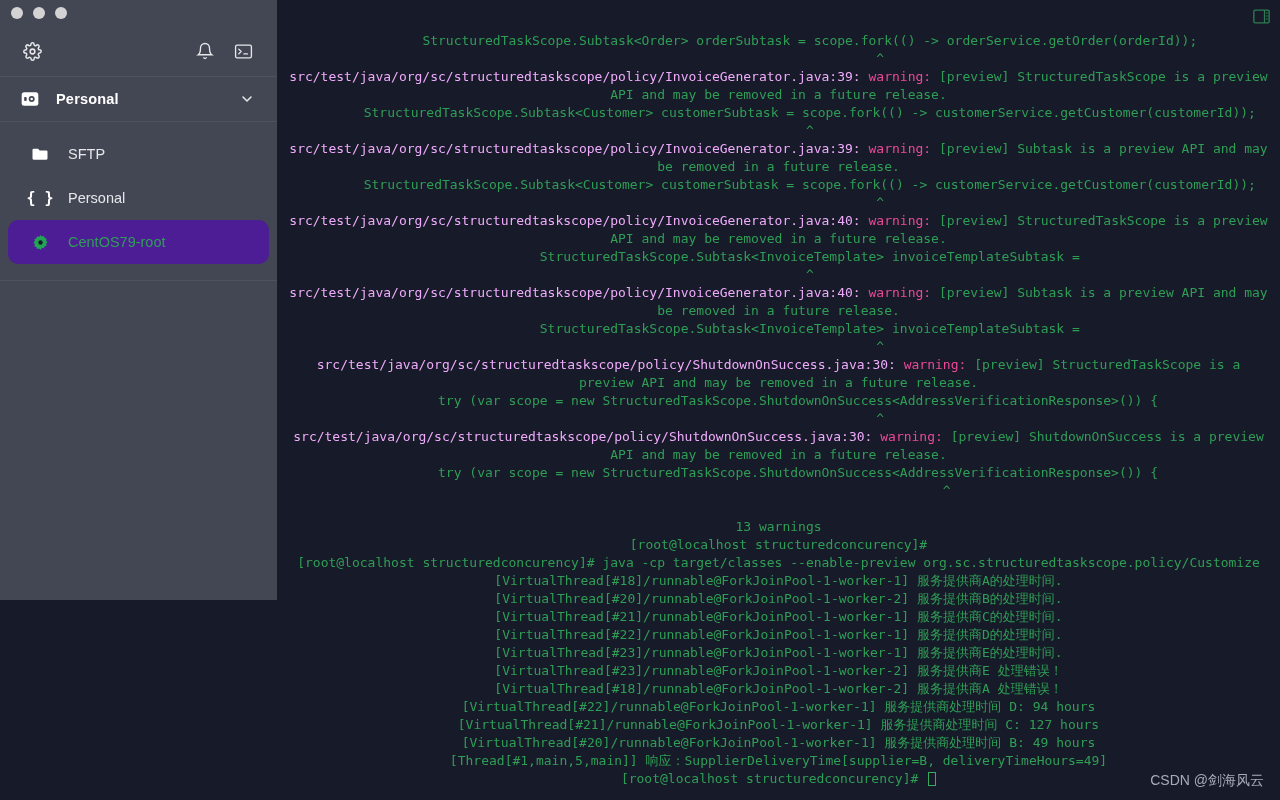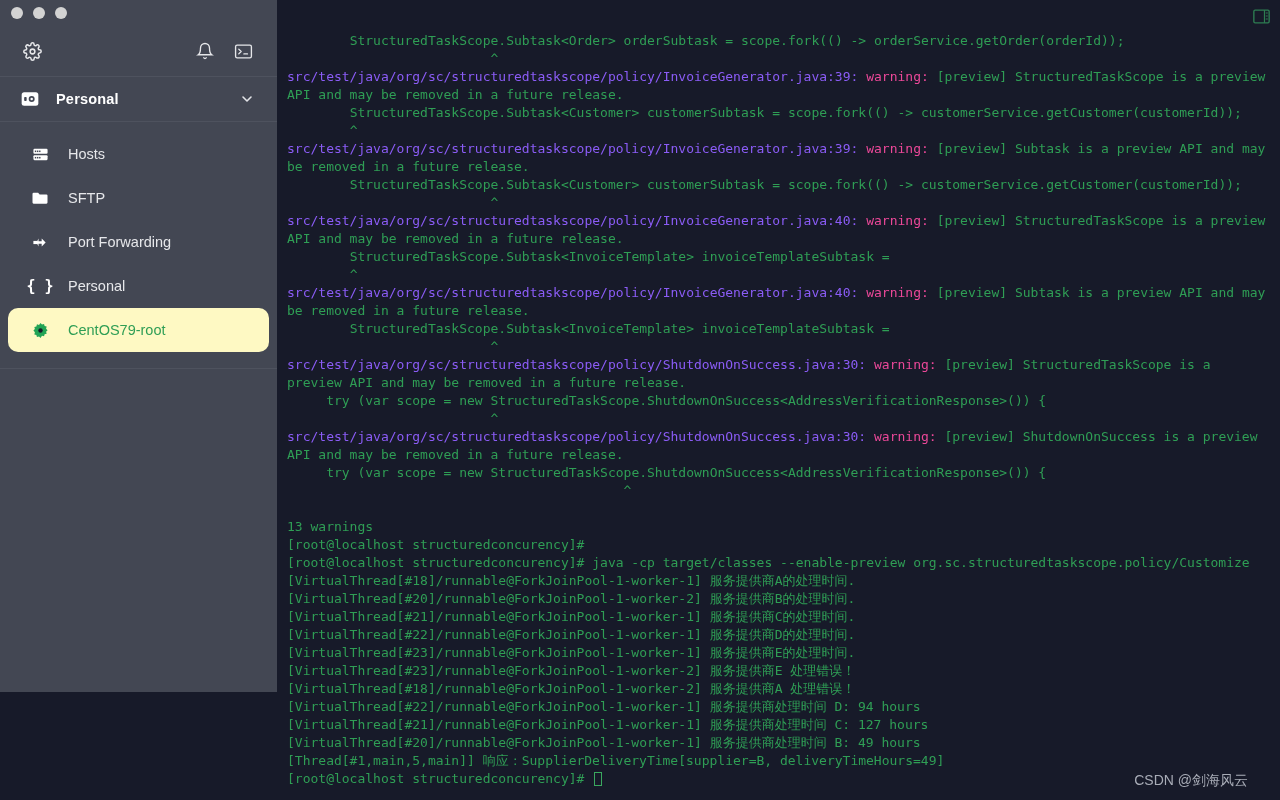--- a/index.html
+++ b/index.html
@@ -5,21 +5,21 @@
   * { margin:0; padding:0; box-sizing:border-box; }
   html, body {
     width:1280px; height:800px; overflow:hidden;
     background:#171a29;
     font-family:"Liberation Sans", sans-serif;
   }
   #app { display:flex; width:1280px; height:800px; }
 
   
   #sidebar {
-    width:277px; height:692px; flex:0 0 277px;
+    width:277px; height:600px; flex:0 0 277px;
     background:#434753;
     display:flex; flex-direction:column;
     position:relative;
   }
   .titlebar { height:26px; display:flex; align-items:center; padding-left:11px; gap:10px; }
   .dot { width:12px; height:12px; border-radius:50%; background:#d3d3d3; display:block; }
 
   .toolbar {
     height:50px; display:flex; align-items:center;
     padding:0 22px 0 20px;
@@ -37,21 +37,21 @@
   .acct .name { color:#ffffff; font-size:14.5px; font-weight:bold; letter-spacing:.2px; }
   .acct .chev { margin-left:auto; margin-right:22px; color:#e3e4e8; display:flex; }
 
   .navlist { padding-top:10px; }
   .nav {
     height:44px; display:flex; align-items:center; gap:18px;
     padding-left:22px; margin:0 8px; border-radius:10px;
     color:#e6e7ea; font-size:14.5px;
   }
   .nav .ic { width:20px; height:20px; flex:0 0 20px; display:flex; align-items:center; justify-content:center; color:#ffffff; }
-  .nav.active { background:#fef9c3; }
+  .nav.active { background:#4c1d95; }
   .nav.active .lbl { color:#2f9e55; }
   .nav.active .ic { color:#22a455; }
   .nav .lbl { line-height:1; }
 
   .sb-sep { height:1px; background:#4e525e; margin-top:16px; }
 
   
   #term {
     flex:1; position:relative; background:#171a29;
     overflow:hidden;
@@ -63,32 +63,33 @@
   #termtop .tico { color:#2e7d52; display:flex; }
 
   #out {
     position:absolute; left:0; top:32px; right:0; bottom:0;
     font-family:"DejaVu Sans Mono","Liberation Mono",monospace;
     font-size:13px; line-height:18px;
     color:#2f9e55;
     white-space:pre-wrap;
     padding:0 10px 0 10px;
     letter-spacing:0px;
+    text-align:center;
   }
   #out .line { min-height:18px; }
   .c-warn { color:#ec4899; }
-  .c-path { color:#8b5cf6; }
+  .c-path { color:#f0abfc; }
   .c-dim  { color:#2f9e55; }
   .cursor {
     display:inline-block; width:8px; height:14px;
     border:1px solid #3aa85f; vertical-align:-3px; margin-left:2px;
   }
 
   #watermark {
-    position:absolute; right:32px; bottom:10px;
+    position:absolute; right:16px; bottom:10px;
     color:#b8bcc6; font-size:14px; opacity:.9;
     font-family:"Liberation Sans", sans-serif;
     pointer-events:none;
   }
 </style>
 </head>
 <body>
 
 <div id="app">
 
@@ -138,54 +139,30 @@
         <svg width="16" height="16" viewBox="0 0 24 24" fill="none" stroke="currentColor" stroke-width="2.4" stroke-linecap="round" stroke-linejoin="round">
             <path d="M6 9l6 6 6-6"></path>
           </svg>
       </span>
     </div>
 
     <div class="divider"></div>
 
     <div class="navlist">
 
-      <div class="nav">
-        <span class="ic">
-          <svg width="17" height="17" viewBox="0 0 24 24" fill="currentColor">
-            <rect x="2" y="4" width="20" height="7" rx="1.5"></rect>
-            <rect x="2" y="13" width="20" height="7" rx="1.5"></rect>
-            <rect x="4" y="6.4" width="2" height="2.2" fill="#434753"></rect>
-            <rect x="7" y="6.4" width="2" height="2.2" fill="#434753"></rect>
-            <rect x="10" y="6.4" width="2" height="2.2" fill="#434753"></rect>
-            <rect x="4" y="15.4" width="2" height="2.2" fill="#434753"></rect>
-            <rect x="7" y="15.4" width="2" height="2.2" fill="#434753"></rect>
-            <rect x="10" y="15.4" width="2" height="2.2" fill="#434753"></rect>
-          </svg>
-        </span>
-        <span class="lbl">Hosts</span>
-      </div>
 
       <div class="nav">
         <span class="ic">
           <svg width="18" height="18" viewBox="0 0 24 24" fill="currentColor">
             <path d="M2 6.5A1.5 1.5 0 0 1 3.5 5h6l2 2.2h9A1.5 1.5 0 0 1 22 8.7V18a1.5 1.5 0 0 1-1.5 1.5h-17A1.5 1.5 0 0 1 2 18z"></path>
           </svg>
         </span>
         <span class="lbl">SFTP</span>
       </div>
 
-      <div class="nav">
-        <span class="ic">
-          <svg width="19" height="19" viewBox="0 0 24 24" fill="currentColor">
-            <path d="M3 10h5v4H3z"></path>
-            <path d="M9.5 7l-2.5 5 2.5 5V13.5h4V17l5-5-5-5v3.5h-4z"></path>
-          </svg>
-        </span>
-        <span class="lbl">Port Forwarding</span>
-      </div>
 
       <div class="nav">
         <span class="ic" style="font-family:'DejaVu Sans Mono',monospace;font-size:15px;font-weight:bold;color:#ffffff;">{&nbsp;}</span>
         <span class="lbl">Personal</span>
       </div>
 
       <div class="nav active">
         <span class="ic">
           <svg width="17" height="17" viewBox="0 0 24 24" fill="currentColor">
             <path d="M12 1.5l2.1 2.1 2.9-.8.8 2.9 2.9.8-.8 2.9 2.1 2.1-2.1 2.1.8 2.9-2.9.8-.8 2.9-2.9-.8L12 22.5l-2.1-2.1-2.9.8-.8-2.9-2.9-.8.8-2.9L2 12l2.1-2.1-.8-2.9 2.9-.8.8-2.9 2.9.8z"></path>

